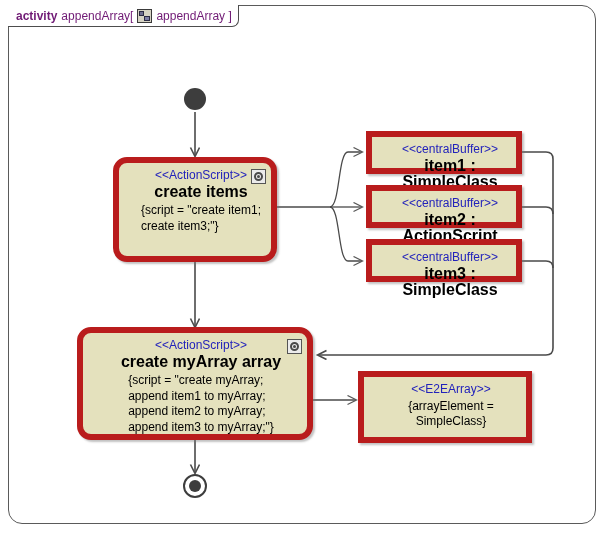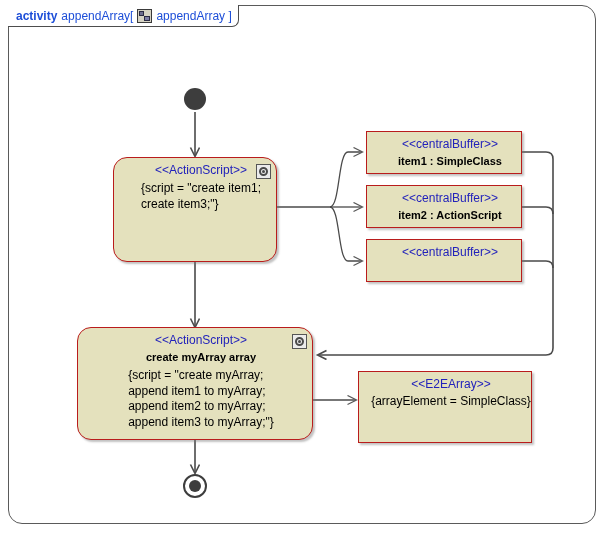--- a/index.html
+++ b/index.html
@@ -43,21 +43,21 @@
     box-sizing: border-box;
     border-right: 1px solid #4d4d4d;
     border-bottom: 1px solid #4d4d4d;
     border-bottom-right-radius: 7px;
     background: #ffffff;
     padding: 0 6px 0 8px;
     display: flex;
     align-items: center;
     white-space: nowrap;
     font-size: 12px;
-    color: #1d4ed8;
+    color: #701a75;
     text-align: center;
   }
   .frame-tab .kw {
     font-weight: bold;
     margin-right: 4px;
   }
   .frame-tab .tab-icon {
     display: inline-block;
     width: 15px;
     height: 14px;
@@ -83,39 +83,39 @@
     width: 6px; height: 5px;
     background: #7e7ea6;
     border: 1px solid #2b2b43;
     box-sizing: border-box;
   }
 
   
   .node {
     position: absolute;
     background: #e4e1bd;
-    border: 1px solid #b91c1c;
+    border: 6px solid #b91c1c;
     box-sizing: border-box;
     box-shadow: 2px 2px 2px rgba(120,120,120,0.45);
     text-align: center;
     color: #000000;
     padding-left: 12px;
   }
   .node.rounded {
     border-radius: 14px;
   }
   .stereo {
     color: #2222bb;
     font-size: 12px;
     line-height: 15px;
     margin-top: 5px;
   }
   .nodename {
     font-weight: bold;
-    font-size: 11px;
+    font-size: 16px;
     line-height: 16px;
     margin-top: 1px;
   }
   .body-lines {
     font-size: 12px;
     line-height: 15.5px;
     margin-top: 3px;
     display: inline-block;
     text-align: left;
   }
@@ -233,20 +233,21 @@
     <path d="M 522,261 L 546,261 Q 553,261 553,268" fill="none" stroke="#4A4A4A" stroke-width="1.6"></path>
 
     <path d="M 313,400 L 356,400" fill="none" stroke="#4A4A4A" stroke-width="1.3" marker-end="url(#ah-open)"></path>
   </svg>
 
   <div class="initial-node" style="left:184px; top:88px;"></div>
 
   <div class="node rounded" style="left:113px; top:157px; width:164px; height:105px;">
     <div class="gear-icon"></div>
     <div class="stereo">&lt;&lt;ActionScript&gt;&gt;</div>
+    <div class="nodename">create items</div>
     <div class="body-lines">
       <div>{script = "create item1;</div>
       <div>create item3;"}</div>
     </div>
   </div>
 
   <div class="node rounded" style="left:77px; top:327px; width:236px; height:113px;">
     <div class="gear-icon"></div>
     <div class="stereo">&lt;&lt;ActionScript&gt;&gt;</div>
     <div class="nodename">create myArray array</div>
@@ -263,20 +264,21 @@
     <div class="nodename">item1 : SimpleClass</div>
   </div>
 
   <div class="node" style="left:366px; top:185px; width:156px; height:43px;">
     <div class="stereo">&lt;&lt;centralBuffer&gt;&gt;</div>
     <div class="nodename">item2 : ActionScript</div>
   </div>
 
   <div class="node" style="left:366px; top:239px; width:156px; height:43px;">
     <div class="stereo">&lt;&lt;centralBuffer&gt;&gt;</div>
+    <div class="nodename">item3 : SimpleClass</div>
   </div>
 
   <div class="node" style="left:358px; top:371px; width:174px; height:72px;">
     <div class="stereo">&lt;&lt;E2EArray&gt;&gt;</div>
     <div class="body-center">{arrayElement = SimpleClass}</div>
   </div>
 
   <div class="final-node" style="left:183px; top:474px;"></div>
 
 </div>

